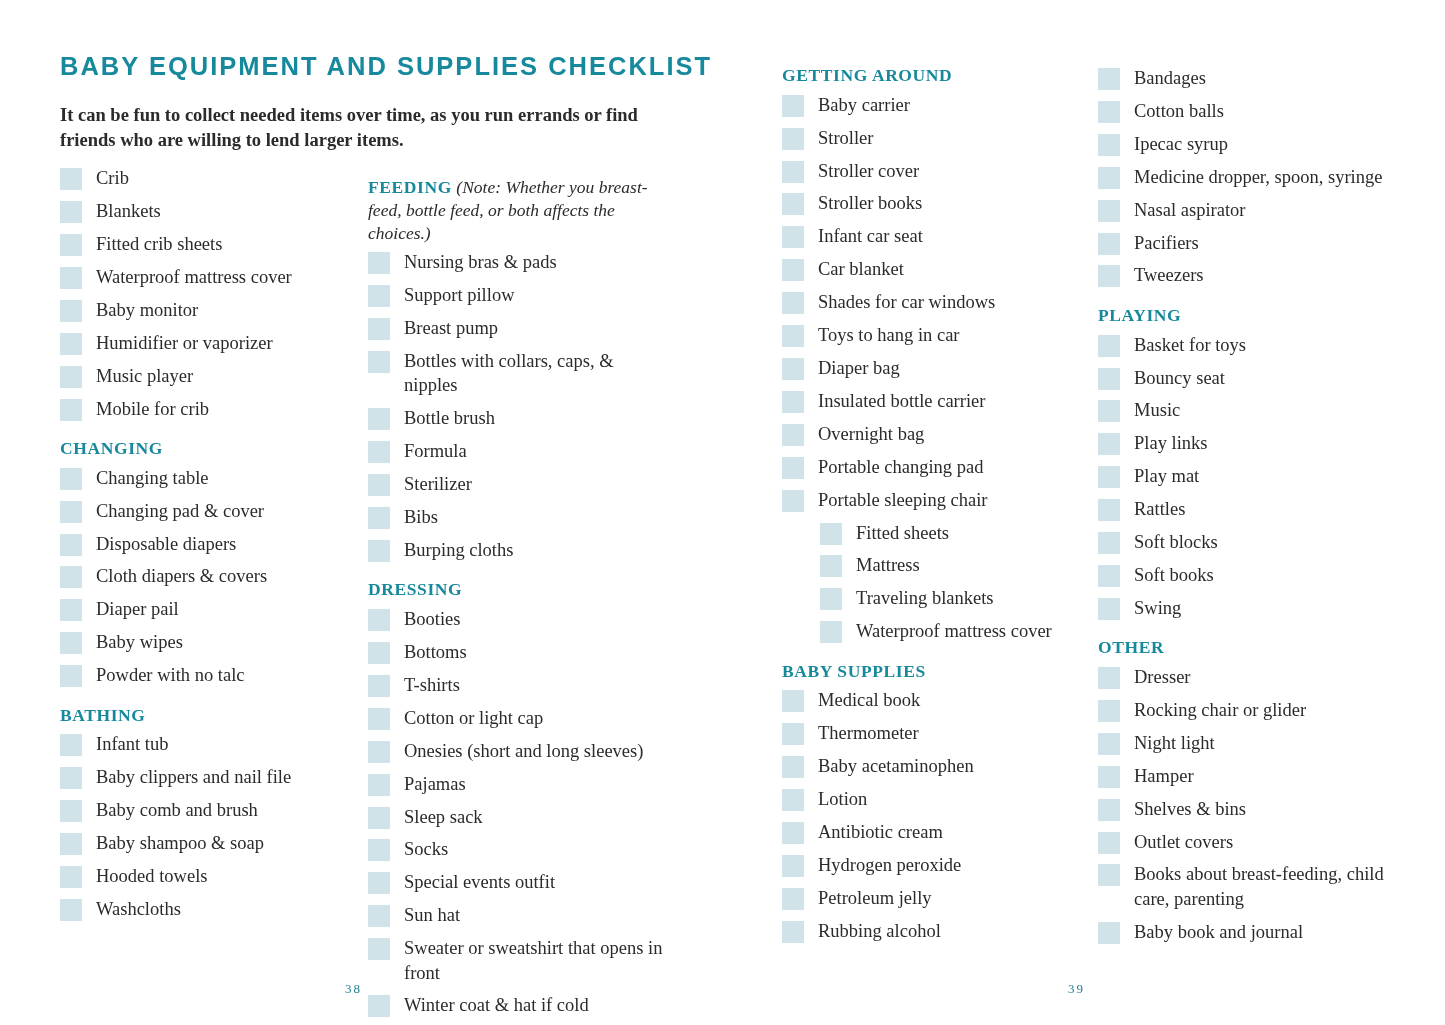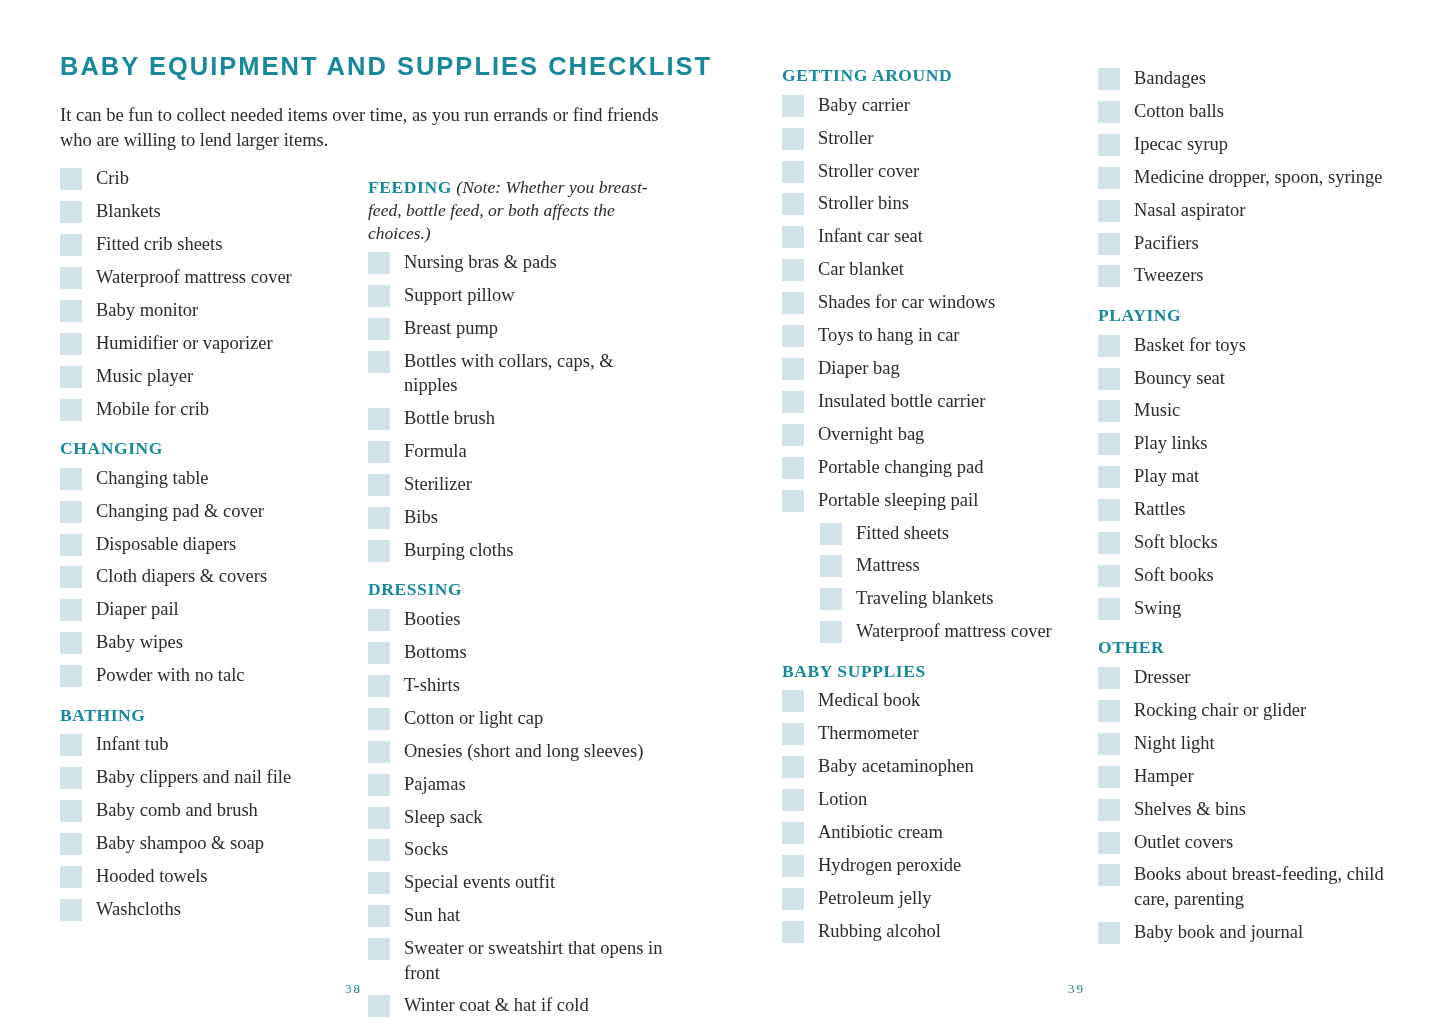--- a/index.html
+++ b/index.html
@@ -44,20 +44,21 @@
     letter-spacing: 2.0px;
     margin: 0 0 22px 0;
     white-space: nowrap;
   }
   .intro {
     font-size: 18.5px;
     line-height: 1.33;
     margin: 14px 0 14px 0;
     color: #2b2b2b;
     width: 600px;
+    font-weight: bold;
   }
 
   .section-head {
     color: #16899c;
     font-family: "Liberation Serif", "DejaVu Serif", serif;
     font-size: 17.5px;
     font-weight: 700;
     letter-spacing: 0.6px;
     margin: 16px 0 6px 0;
     line-height: 1.3;
@@ -318,21 +319,21 @@
             <li class="item">
               <span class="box"></span>
               <span class="label">Stroller</span>
             </li>
             <li class="item">
               <span class="box"></span>
               <span class="label">Stroller cover</span>
             </li>
             <li class="item">
               <span class="box"></span>
-              <span class="label">Stroller bins</span>
+              <span class="label">Stroller books</span>
             </li>
             <li class="item">
               <span class="box"></span>
               <span class="label">Infant car seat</span>
             </li>
             <li class="item">
               <span class="box"></span>
               <span class="label">Car blanket</span>
             </li>
             <li class="item">
@@ -354,21 +355,21 @@
             <li class="item">
               <span class="box"></span>
               <span class="label">Overnight bag</span>
             </li>
             <li class="item">
               <span class="box"></span>
               <span class="label">Portable changing pad</span>
             </li>
             <li class="item">
               <span class="box"></span>
-              <span class="label">Portable sleeping pail</span>
+              <span class="label">Portable sleeping chair</span>
             </li>
             <li class="item sub">
               <span class="box"></span>
               <span class="label">Fitted sheets</span>
             </li>
             <li class="item sub">
               <span class="box"></span>
               <span class="label">Mattress</span>
             </li>
             <li class="item sub">

